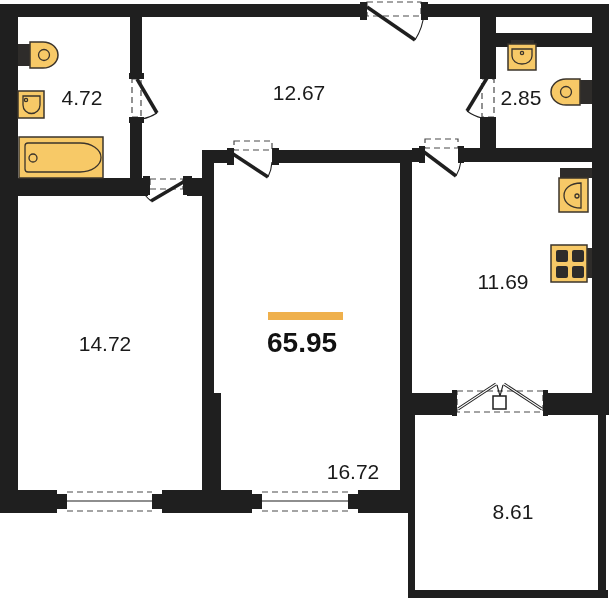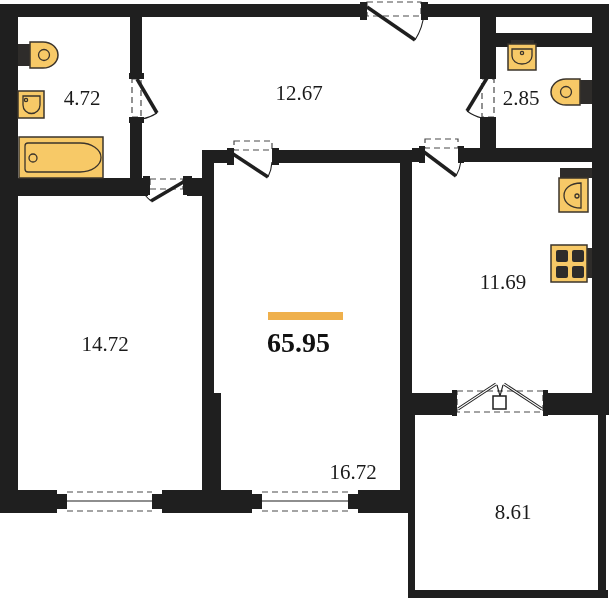--- a/index.html
+++ b/index.html
@@ -1,17 +1,17 @@
 <!DOCTYPE html>
 <html><head>
 <meta charset="utf-8">
 <style>
   html,body{margin:0;padding:0;background:#ffffff;}
   .stage{position:relative;width:609px;height:600px;background:#ffffff;overflow:hidden;
-         font-family:Liberation Serif, serif;}
+         font-family:Liberation Sans, sans-serif;}
   svg{display:block;}
   .wall{fill:#1f1f1f;}
   .fix{fill:#f7c967;stroke:#3b342b;stroke-width:1.5;}
   .fixdark{fill:#2e2c2a;}
   .fixline{fill:none;stroke:#3b342b;stroke-width:1.3;}
   .dash{fill:none;stroke:#4a4a4a;stroke-width:1.2;stroke-dasharray:6 4;}
   .leaf{stroke:#1f1f1f;stroke-width:3.5;fill:none;stroke-linecap:butt;}
   .leaf2{stroke:#1f1f1f;stroke-width:3;fill:none;}
   .leafinner{stroke:#ffffff;stroke-width:1.1;fill:none;}
   .arc{stroke:#1f1f1f;stroke-width:1.1;fill:none;}

